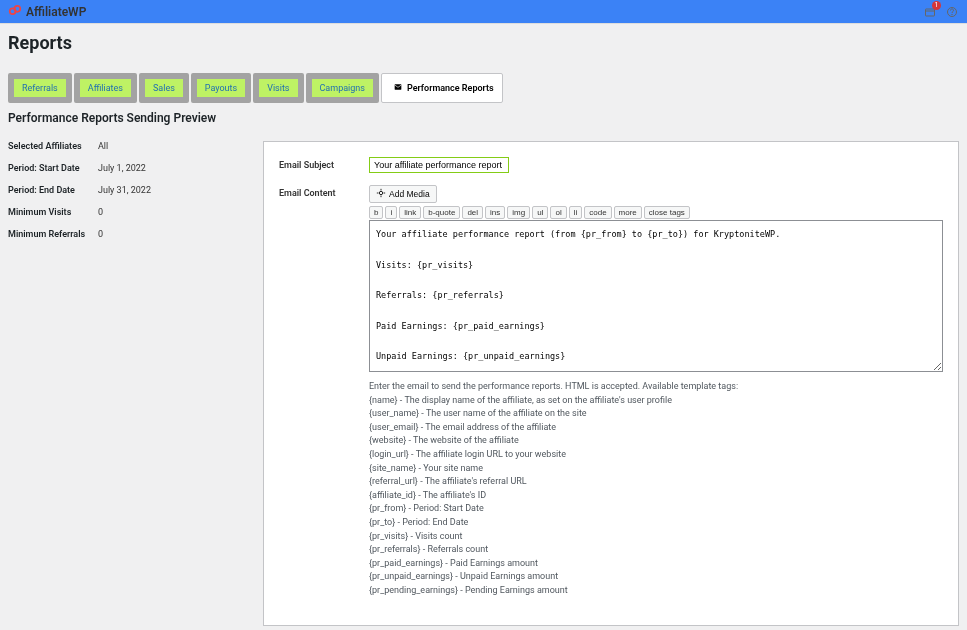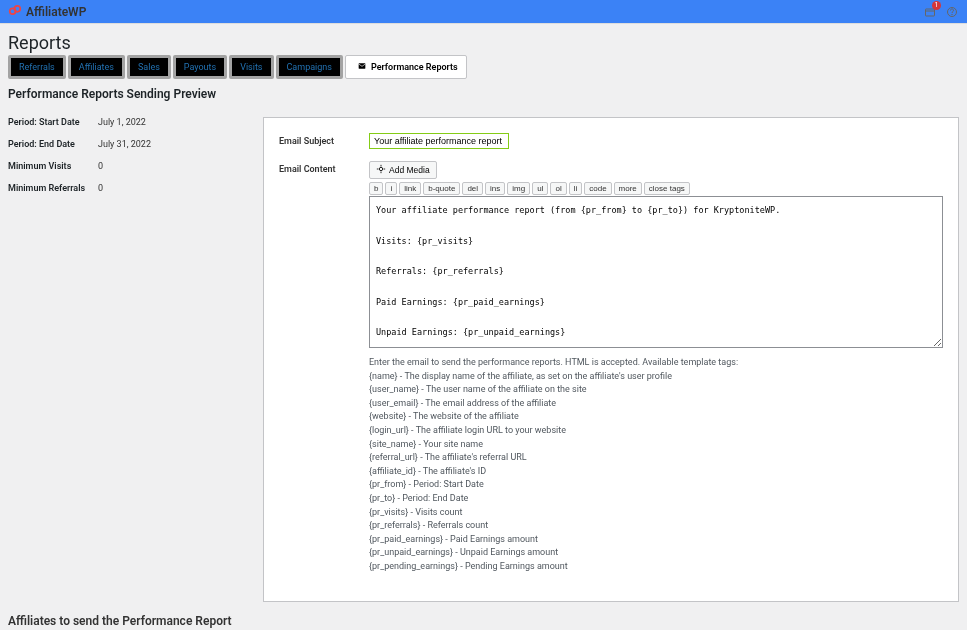--- a/index.html
+++ b/index.html
@@ -7,24 +7,24 @@
     
     .topbar { background: #3b82f6; height: 24px; border-bottom: 1px solid #ddd; display: flex; align-items: center; padding: 0 8px; justify-content: space-between; }
     .logo { display: flex; align-items: center; gap: 4px; }
     .logo-icon { color: #e44; font-weight: bold; font-size: 14px; }
     .logo-text { font-weight: 600; font-size: 12px; color: #333; }
     .topbar-right { display: flex; gap: 8px; align-items: center; }
     .topbar-icon { width: 14px; height: 14px; display: flex; align-items: center; justify-content: center; color: #666; cursor: pointer; position: relative; }
     .badge { position: absolute; top: -4px; right: -4px; background: #d63638; color: #fff; font-size: 7px; border-radius: 50%; width: 9px; height: 9px; display:flex; align-items:center; justify-content:center; }
     
     .main { padding: 8px; }
-    .page-title { font-size: 18px; font-weight: 400; margin-bottom: 2px; color: #1d2327; }
+    .page-title { font-size: 18px; font-weight: 700; margin-bottom: 20px; color: #1d2327; }
     
     .tabs { display: flex; gap: 2px; margin-bottom: 8px; }
-    .tab { background: #000000; border: 3px solid #a3a3a3; padding: 4px 8px; font-size: 9px; cursor: pointer; color: #2271b1; border-radius: 2px; }
+    .tab { background: #bef264; border: 6px solid #a3a3a3; padding: 4px 8px; font-size: 9px; cursor: pointer; color: #2271b1; border-radius: 2px; }
     .tab.active { background: #fff; border: 1px solid #c3c4c7; color: #000; font-weight: 600; display: flex; align-items: center; gap: 4px; padding-left: 11px; }
     
     .section-title { font-size: 12px; font-weight: 600; margin-bottom: 16px; color: #1d2327; }
     
     .layout { display: flex; gap: 10px; }
     .sidebar { width: 245px; }
     .content { flex: 1; background: #fff; border: 1px solid #c3c4c7; padding: 15px; }
     
     .info-row { display: flex; margin-bottom: 12px; font-size: 9px; }
     .info-label { width: 90px; font-weight: 600; color: #1d2327; }
@@ -95,20 +95,24 @@
             <path d="M2 6l10 7 10-7" fill="none" stroke="#fff" stroke-width="2"></path>
           </svg></span>
         <span>Performance Reports</span>
       </div>
     </div>
 
   <h2 class="section-title">Performance Reports Sending Preview</h2>
 
   <div class="layout">
     <div class="sidebar" id="sidebar-info">
+        <div class="info-row">
+          <div class="info-label">Selected Affiliates</div>
+          <div class="info-value">All</div>
+        </div>
         <div class="info-row">
           <div class="info-label">Period: Start Date</div>
           <div class="info-value">July 1, 2022</div>
         </div>
         <div class="info-row">
           <div class="info-label">Period: End Date</div>
           <div class="info-value">July 31, 2022</div>
         </div>
         <div class="info-row">
           <div class="info-label">Minimum Visits</div>

